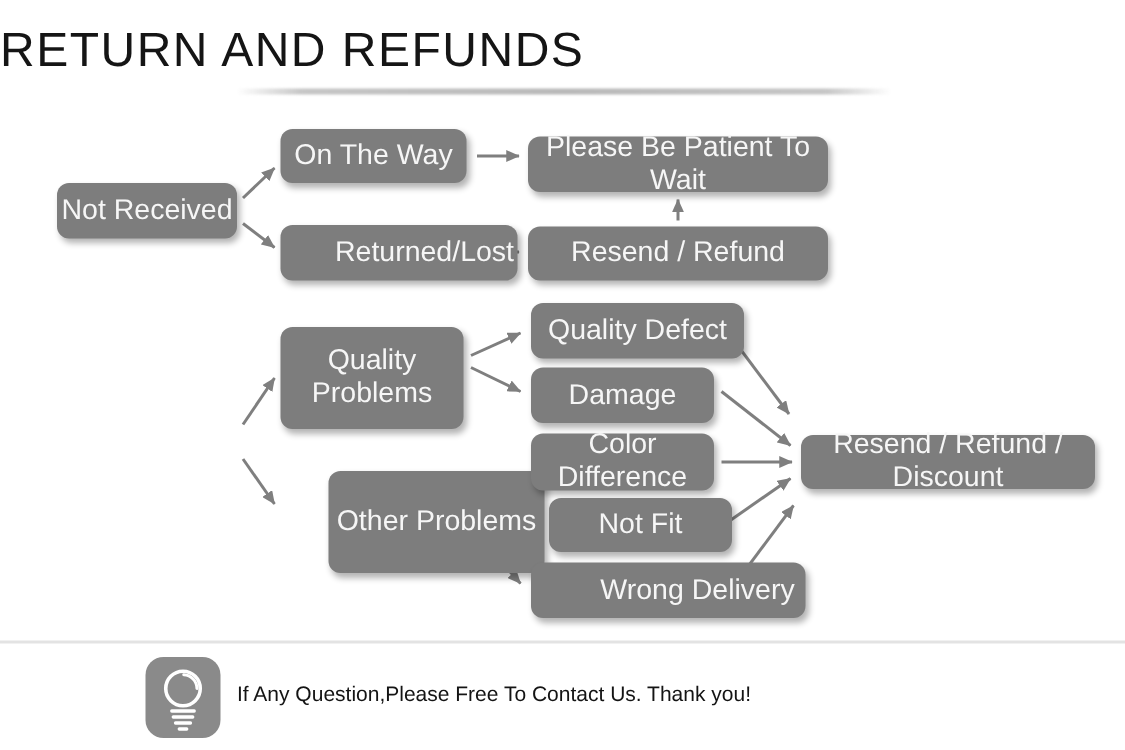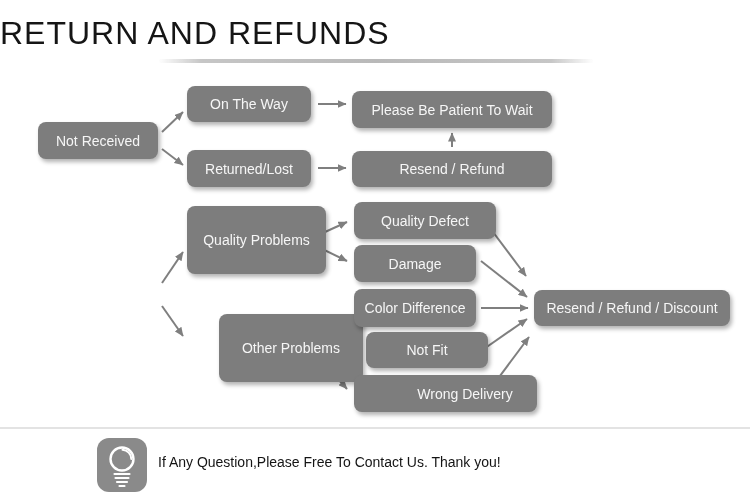--- a/index.html
+++ b/index.html
@@ -42,30 +42,30 @@
   }
   .ah-path { fill: var(--arrow, #7f7f7f); }
   .node {
     position: absolute;
     background: var(--node-fill, #7d7d7d);
     color: var(--node-text, #f6f6f6);
     border-radius: 8px;
     display: flex;
     align-items: center;
     justify-content: center;
-    font-size: 14px;
+    font-size: 19px;
     text-align: center;
     box-shadow: 2px 3px 4px rgba(0,0,0,0.30);
   }
   .n-not-received    { left: 38px;  top: 122px; width: 120px; height: 37px; }
   .n-on-the-way      { left: 187px; top: 86px;  width: 124px; height: 36px; }
-  .n-returned-lost   { left: 187px; top: 150px; width: 124px; height: 37px; }
+  .n-returned-lost   { left: 187px; top: 150px; width: 124px; height: 37px; padding-left: 34px; }
   .n-please-wait     { left: 352px; top: 91px;  width: 200px; height: 37px; }
   .n-resend-refund   { left: 352px; top: 151px; width: 200px; height: 36px; }
-  .n-quality-problems{ left: 187px; top: 206px; width: 139px; height: 68px; }
+  .n-quality-problems{ left: 187px; top: 218px; width: 122px; height: 68px; }
   .n-received        { left: 38px;  top: 276px; width: 120px; height: 37px; }
   .n-other-problems  { left: 187px; top: 314px; width: 144px; height: 68px; margin-left: 32px; }
   .n-quality-defect  { left: 354px; top: 202px; width: 142px; height: 37px; }
   .n-damage          { left: 354px; top: 245px; width: 122px; height: 37px; }
   .n-color-difference{ left: 354px; top: 289px; width: 122px; height: 38px; }
   .n-not-fit         { left: 366px; top: 332px; width: 122px; height: 36px; }
   .n-wrong-delivery  { left: 354px; top: 375px; width: 144px; height: 37px; padding-left: 39px; }
   .n-discount        { left: 534px; top: 290px; width: 196px; height: 36px; }
   .divider {
     position: absolute;

